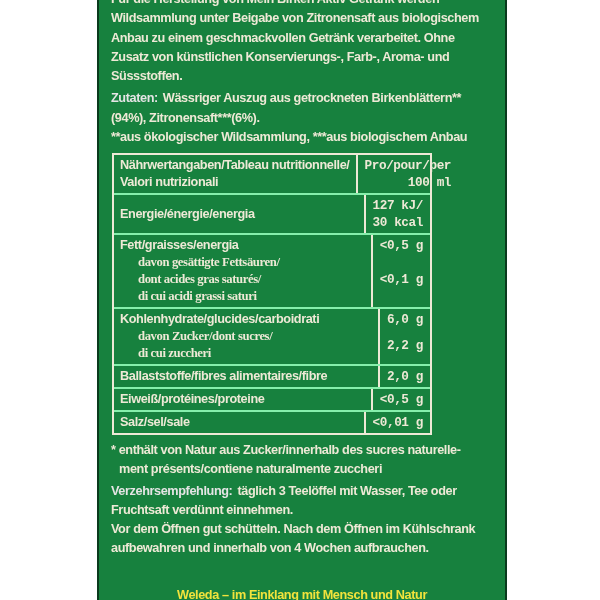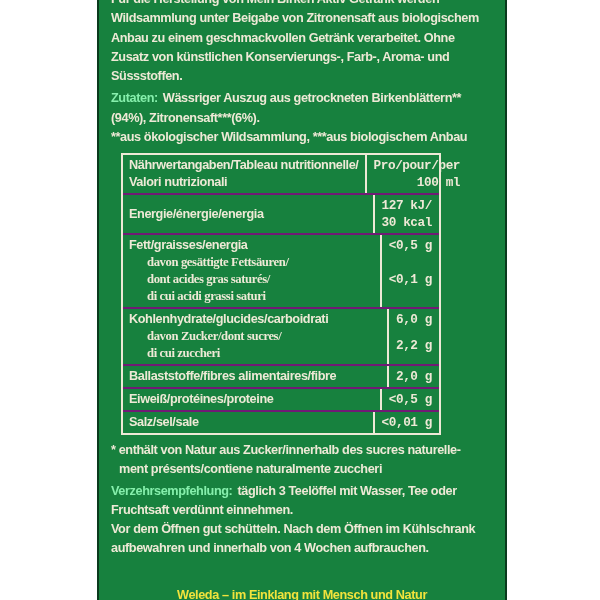--- a/index.html
+++ b/index.html
@@ -10,29 +10,29 @@
   }
   .label{
     position:absolute;left:97px;top:0;width:410px;height:600px;
     background:linear-gradient(90deg,#0e5c2c 0px,#17813e 5px,#1a85412 50%,#17813e 50%,#17813e calc(100% - 5px),#0e5c2c 100%);
     background-color:#17813e;
     color:#eee9d6;font-weight:bold;font-size:12.7px;letter-spacing:-0.4px;
     box-sizing:border-box;padding:0 14px;overflow:hidden;
     box-shadow:inset 2px 0 0 #0a3a1d, inset -2px 0 0 #0a3a1d;
   }
   .line{white-space:nowrap;line-height:19.3px;}
-  .inline-label{color:#86efac;margin-right:5px;}
+  .inline-label{color:#e5e5e5;margin-right:5px;}
   .intro{margin-top:-10px;}
   .ingredients{margin-top:3px;}
   
   .ntable{
-    margin-top:6px;margin-left:10px;width:320px;box-sizing:border-box;
+    margin-top:6px;margin-left:1px;width:320px;box-sizing:border-box;
     border:2px solid #eee9d6;font-size:12.7px;
   }
-  .trow{display:flex;border-top:2px solid #701a75;}
+  .trow{display:flex;border-top:2px solid #86efac;}
   .trow:first-child{border-top:none;}
   .tname{
     width:283px;box-sizing:border-box;padding:2px 6px;
     border-right:2px solid #eee9d6;
   }
   .tname .tline{white-space:nowrap;line-height:17px;}
   .sub{padding-left:18px;font-family:Liberation Serif, serif;}
   .tval{
     flex:1;box-sizing:border-box;padding:2px 7px;
     display:flex;flex-direction:column;text-align:right;font-family:Liberation Mono, monospace;

